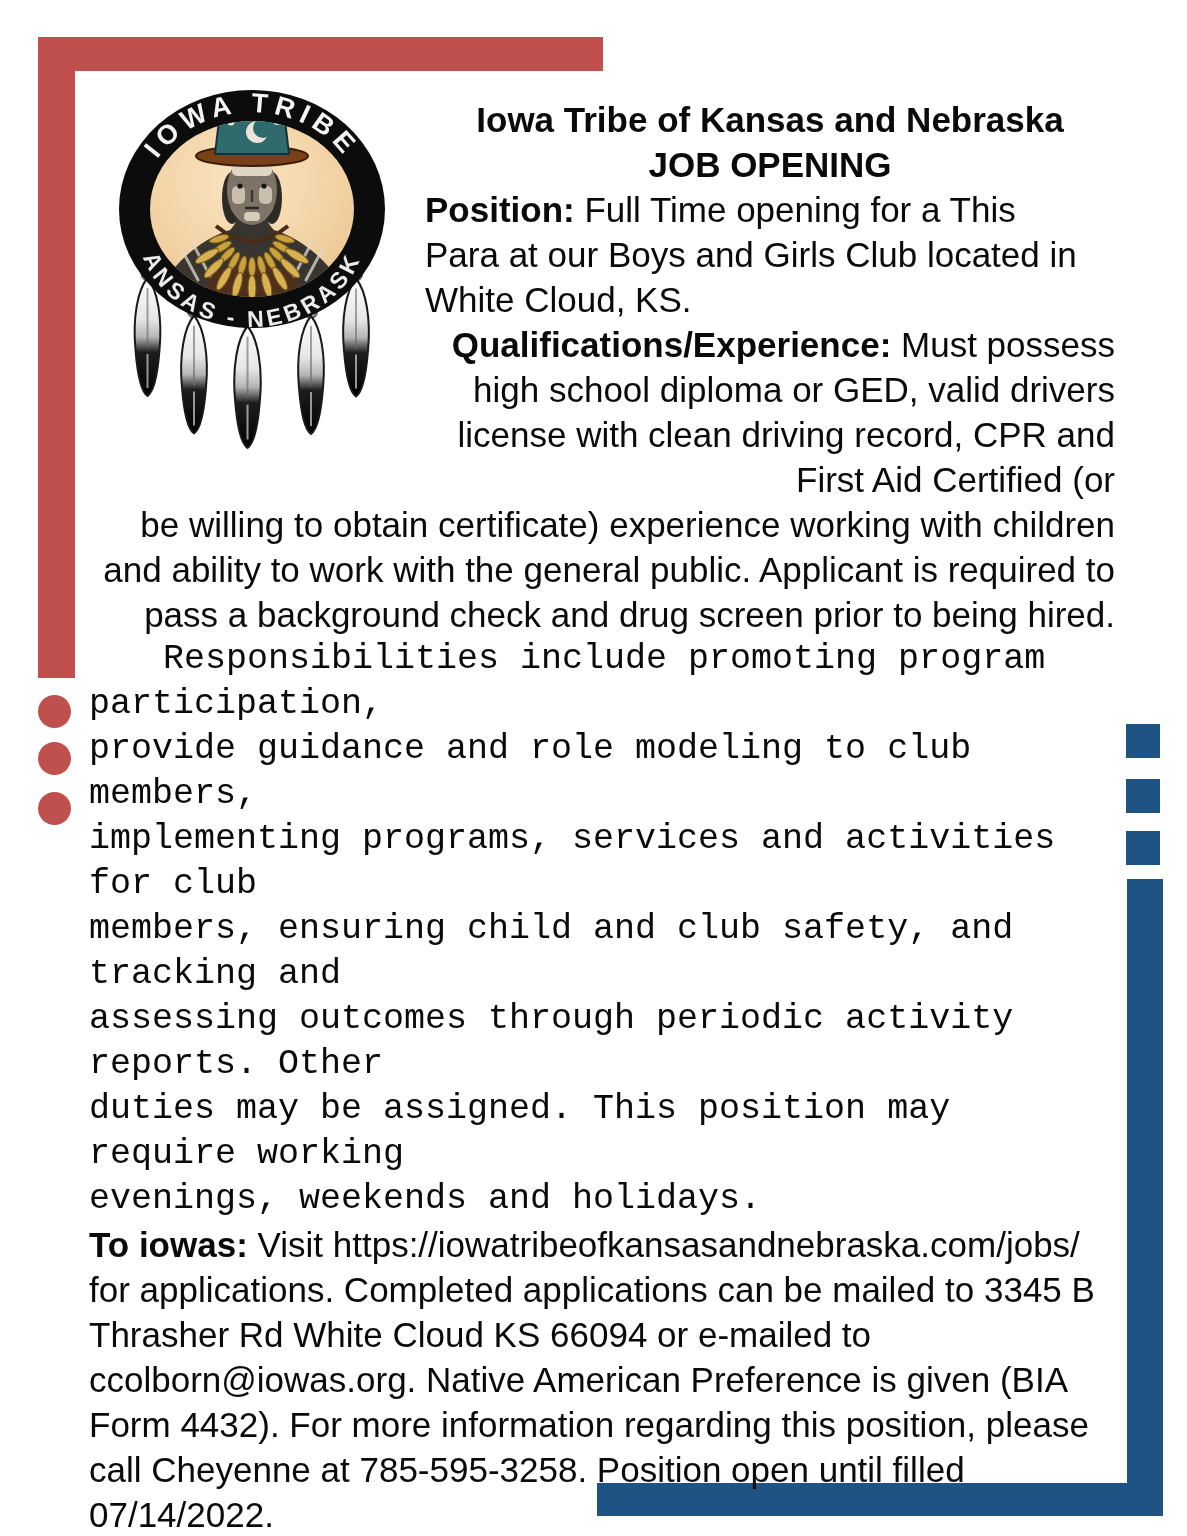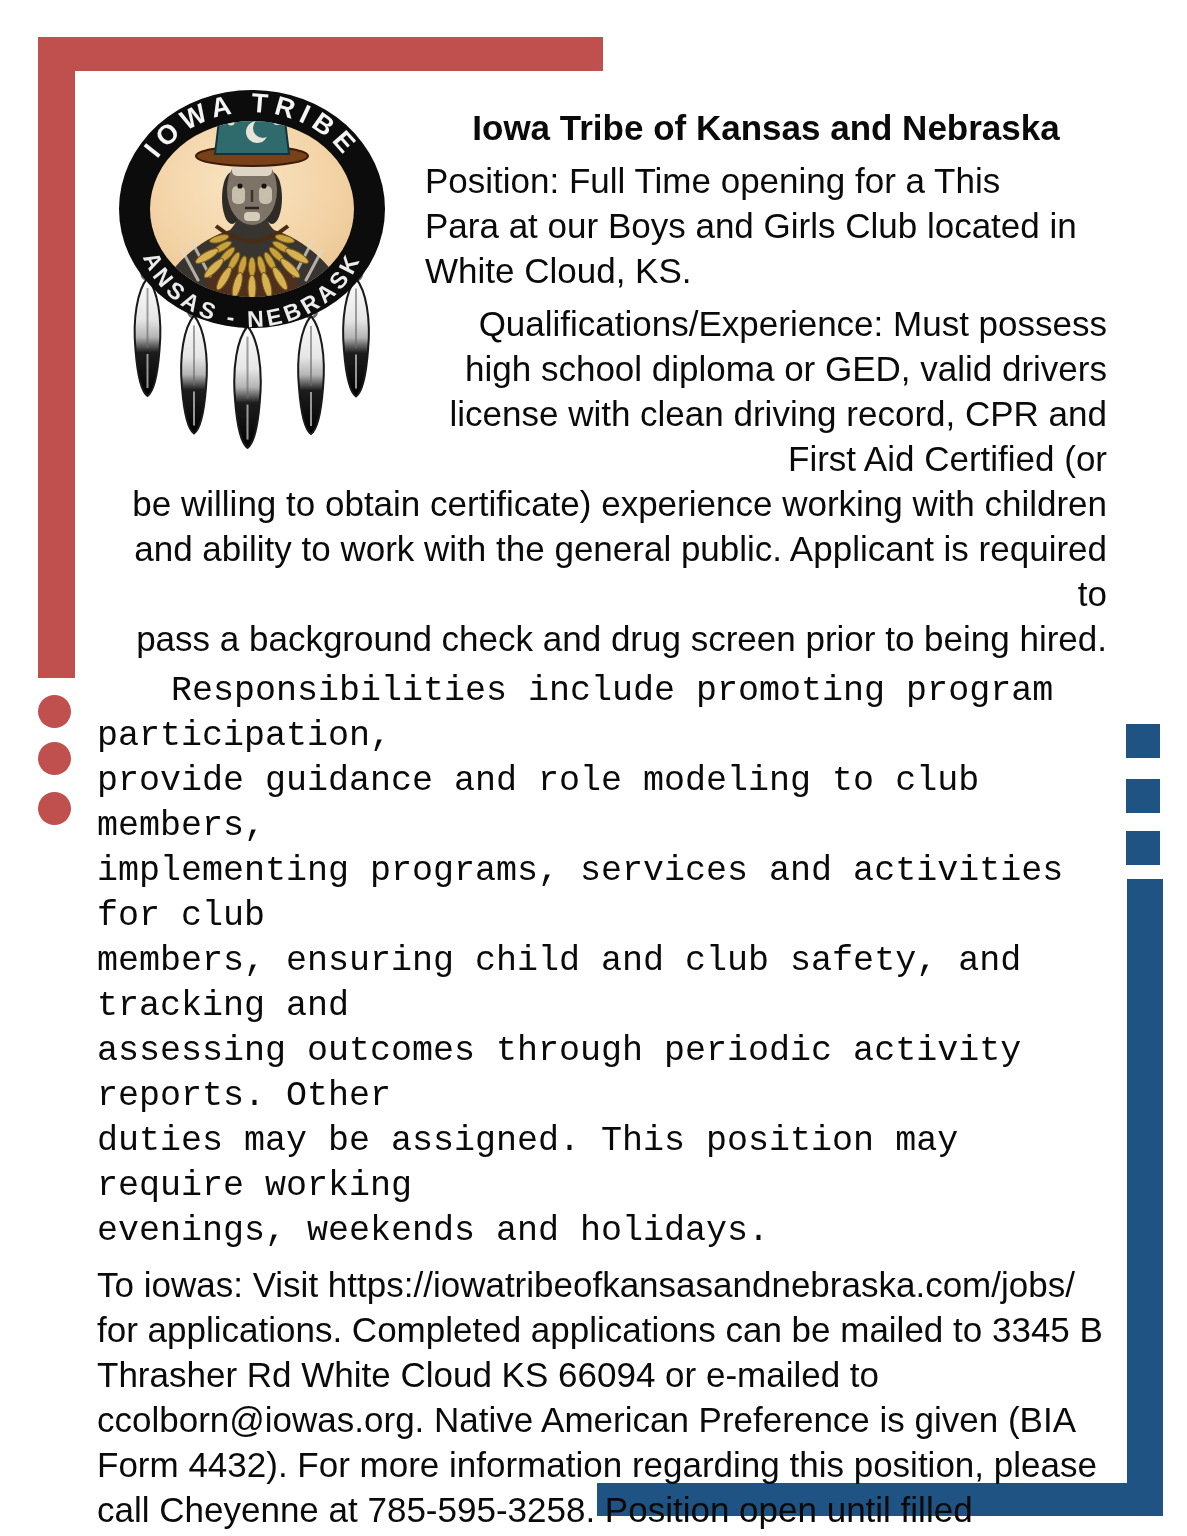--- a/index.html
+++ b/index.html
@@ -27,28 +27,28 @@
   .blue-sq.s1{top:724px;}
   .blue-sq.s2{top:779px;}
   .blue-sq.s3{top:831px;}
   .blue-bar-v{left:1127px;top:879px;width:36px;height:637px;background:var(--accent-blue);}
   .blue-bar-h{left:597px;top:1483px;width:566px;height:33px;background:var(--accent-blue);}
 
   .content{
     position:absolute;left:89px;top:97px;width:1026px;
     font-size:35px;line-height:45px;
   }
-  .content p{margin:8px;white-space:pre-line;}
+  .content p{margin:0;white-space:pre-line;}
   .org-heading{font-weight:bold;text-align:center;}
   .job-heading{font-weight:bold;text-align:center;margin-top:12px;}
   .para-position{margin-top:13px;}
   .para-qual{margin-top:10px;text-align:right;}
   .para-resp{margin-top:11px;text-indent:74px;font-family:Liberation Mono, monospace;}
   .para-apply{margin-top:16px;}
-  .content b{font-weight:normal;}
+  .content b{font-weight:bold;}
 
   .logo-float{
     float:left;width:336px;height:350px;
   }
   .logo-float svg{display:block;margin:-7px 0 0 29px;}
   .seal-arc-top{font-family:"Liberation Sans",sans-serif;font-weight:bold;font-size:27px;letter-spacing:6px;fill:#f5f5f5;}
   .seal-arc-bottom{font-family:"Liberation Sans",sans-serif;font-weight:bold;font-size:23px;letter-spacing:4px;fill:#ececec;}
 </style>
 </head>
 <body>
@@ -203,20 +203,21 @@
       </g>
 
       <path id="arcTop" d="M 26 150 A 112 101 0 1 1 242 150" fill="none"></path>
       <path id="arcBottom" d="M 22 158 A 115 102 0 0 0 246 158" fill="none"></path>
       <text class="seal-arc-top"><textPath href="#arcTop" startOffset="50%" text-anchor="middle">IOWA TRIBE</textPath></text>
       <text class="seal-arc-bottom"><textPath href="#arcBottom" startOffset="50%" text-anchor="middle">KANSAS - NEBRASKA</textPath></text>
     </svg>
   </div>
 
   <p class="org-heading">Iowa Tribe of Kansas and Nebraska</p>
+  <p class="job-heading">JOB OPENING</p>
 
   <p class="para-position"><b>Position:</b><span> Full Time opening for a This
 Para at our Boys and Girls Club located in
 White Cloud, KS.</span></p>
 
   <p class="para-qual"><b>Qualifications/Experience:</b><span> Must possess
 high school diploma or GED, valid drivers
 license with clean driving record, CPR and First Aid Certified (or
 be willing to obtain certificate) experience working with children
 and ability to work with the general public. Applicant is required to

